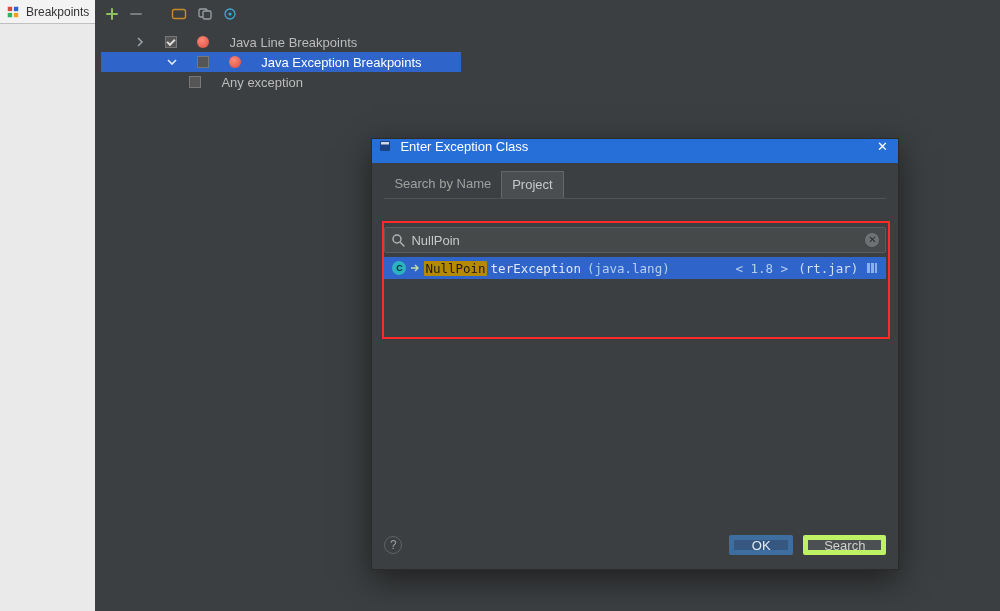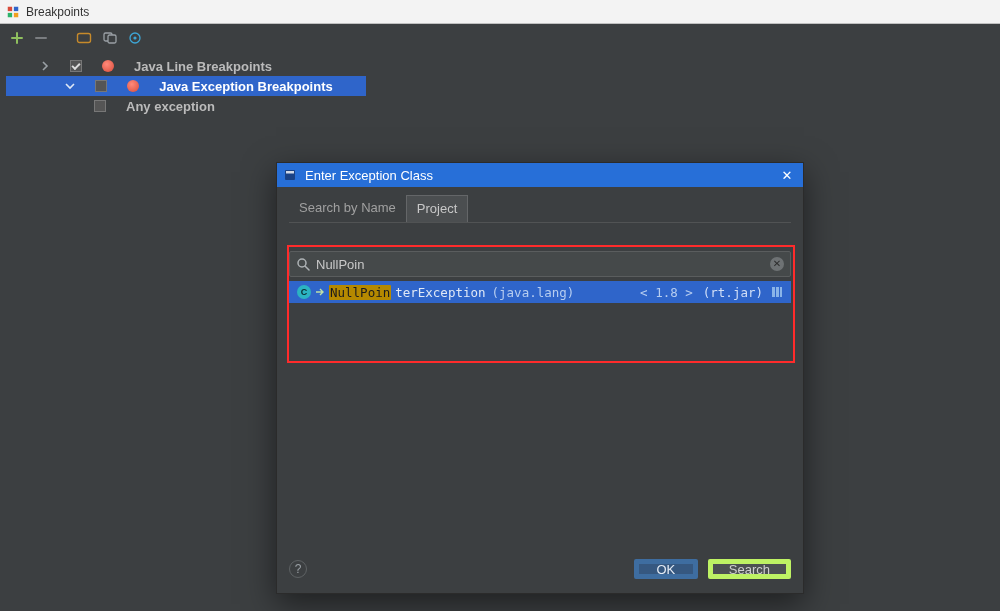--- a/index.html
+++ b/index.html
@@ -3,21 +3,21 @@
   <meta charset="utf-8">
   <style>
     * { box-sizing: border-box; margin: 0; padding: 0; }
     html, body { width: 1000px; height: 611px; overflow: hidden; }
     body {
       font-family: "Segoe UI", -apple-system, sans-serif;
       font-size: 13px;
       background: #eaeaea;
       color: #bbb;
     }
-    .window { width: 1000px; height: 611px; display: flex; flex-direction: column; }
+    .window { width: 1000px; height: 611px; display: flex; }
     .titlebar {
       height: 24px;
       background: #f3f3f3;
       border-bottom: 1px solid #c0c0c0;
       display: flex; align-items: center;
       padding: 0 6px;
       gap: 6px;
     }
     .titlebar .app-icon { width: 14px; height: 14px; }
     .titlebar .title { color: #333; font-size: 12px; }
@@ -26,21 +26,20 @@
       height: 28px;
       display: flex; align-items: center; gap: 10px;
       padding: 0 10px;
     }
     .toolbar .sep { width: 8px; }
     .toolbar svg { display:block; }
     .tree { padding: 4px 0 0 6px; }
     .tree-row {
       display: flex; align-items: center; height: 20px; gap: 20px;
       padding-right: 8px;
-      font-weight: bold;
     }
     .tree-row.selected { background: #2f65ca; color: #fff; }
     .tree-row span.label { white-space: nowrap; }
     .indent { display:inline-block; width: 14px; }
     .indent2 { display:inline-block; width: 34px; }
     .arrow { width: 10px; height: 10px; }
     .checkbox {
       width: 12px; height: 12px; border: 1px solid #777; background:#555;
       display:flex; align-items:center; justify-content:center;
     }
@@ -60,21 +59,21 @@
       left: 276px; top: 138px;
       width: 528px; height: 432px;
       background: #3c3f41;
       box-shadow: 0 10px 30px rgba(0,0,0,.5);
       display:flex; flex-direction: column;
       border: 1px solid #2b2b2b;
     }
     .dialog-titlebar {
       height: 24px;
       background: #276fd8;
-      display:flex; align-items:center;
+      display:flex; align-items:flex-start;
       padding: 0 6px; color: #fff; gap:8px;
     }
     .dialog-titlebar .flex { flex:1; }
     .dialog-titlebar .title { font-size: 13px; }
     .dialog-titlebar .close { width: 20px; text-align:center; cursor:default; }
     .dialog-body { flex:1; display:flex; flex-direction:column; padding: 8px 12px 10px 12px; position:relative; }
     .tabs { display:flex; border-bottom: 1px solid #515354; height: 28px; width:100%; }
     .tab {
       padding: 5px 10px 0 10px; font-size: 13px; color:#a0a0a0;
     }

